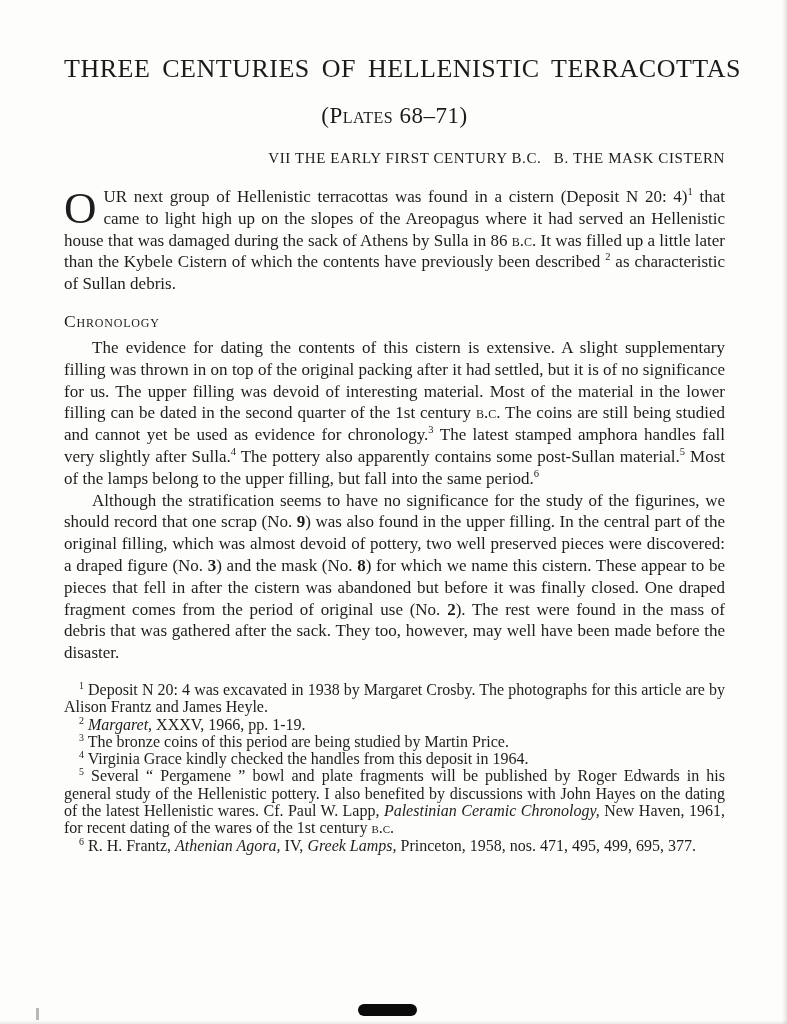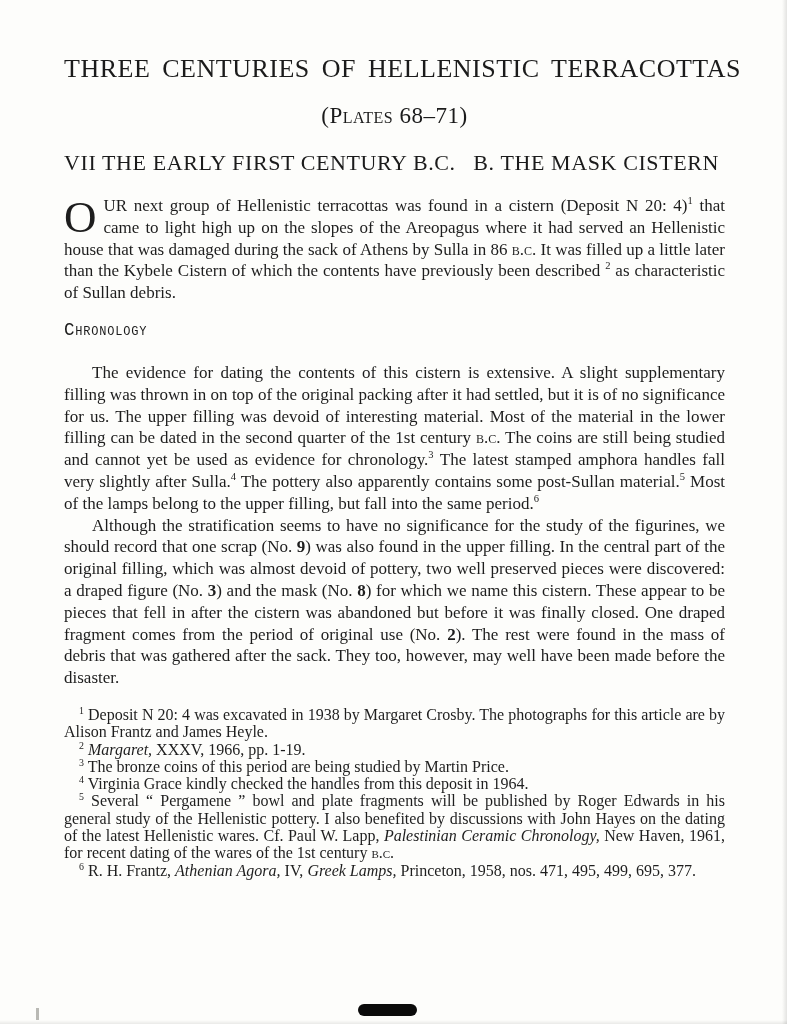--- a/index.html
+++ b/index.html
@@ -26,22 +26,22 @@
     white-space: nowrap;
   }
   .plates {
     text-align: center;
     font-variant: small-caps;
     font-size: 23px;
     letter-spacing: 0.5px;
     margin-top: 19px;
   }
   .section-heading {
-    text-align: left;
-    font-size: 22px;
+    text-align: right;
+    font-size: 15px;
     font-weight: normal;
     letter-spacing: 0.6px;
     margin-top: 21px;
     white-space: nowrap;
   }
   .body-para {
     font-size: 17px;
     line-height: 21.8px;
     text-align: justify;
     color: #1d1d1d;
@@ -52,24 +52,23 @@
     font-size: 45px;
     line-height: 40px;
     padding: 2px 7px 0 0;
   }
   .subhead {
     font-variant: small-caps;
     font-size: 17.5px;
     font-weight: normal;
     letter-spacing: 0.8px;
     margin-top: 16px;
-    font-family: Liberation Mono, monospace;
   }
   .indent { text-indent: 28px; }
-  .para-chron1 { margin-top: 22px; }
+  .para-chron1 { margin-top: 5px; }
   .footnotes {
     margin-top: 17px;
     font-size: 16px;
     line-height: 17.3px;
     color: #1e1e1e;
   }
   .fn { text-align: justify; text-indent: 15px; }
   .sup { vertical-align: super; font-size: 0.62em; line-height: 0; }
   .i { font-style: italic; }
   .b { font-weight: bold; }

